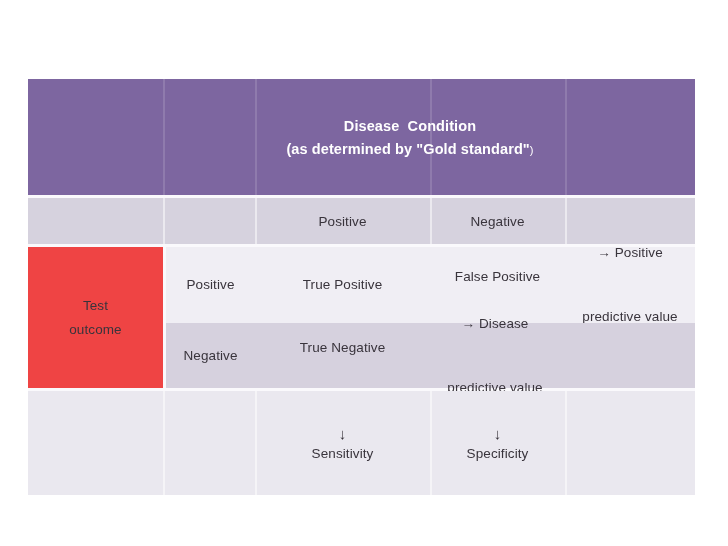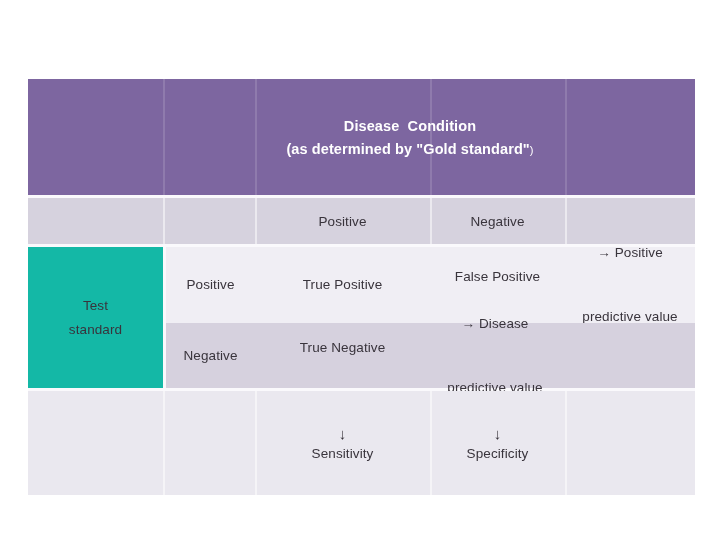--- a/index.html
+++ b/index.html
@@ -91,21 +91,21 @@
   .colhead.neg { left: 402px; width: 135px; }
 
   
   .rows34 {
     display: flex;
     height: 144px;
     border-bottom: 3px solid #FAF9FC;
   }
   .cell-outcome {
     width: 135px;
-    background: #14b8a6;
+    background: #ef4444;
     display: flex;
     flex-direction: column;
     align-items: center;
     justify-content: center;
     line-height: 1.75;
     text-align: center;
   }
   .right34 {
     flex: 1;
     border-left: 3px solid #FAF9FC;
@@ -174,21 +174,21 @@
       <div class="vsep c2"></div>
       <div class="vsep c3"></div>
       <div class="vsep c4"></div>
       <div class="colhead pos">Positive</div>
       <div class="colhead neg">Negative</div>
     </div>
 
     <div class="rows34">
       <div class="cell-outcome">
         <span>Test</span>
-        <span>standard</span>
+        <span>outcome</span>
       </div>
       <div class="right34">
         <div class="row3">
           <div class="cell w-label">Positive</div>
           <div class="cell w-mid">True Positive</div>
           <div class="cell w-neg raised">False Positive</div>
           <div class="cell w-pred">
             <span>→ Positive</span>
             <span>predictive value</span>
           </div>

